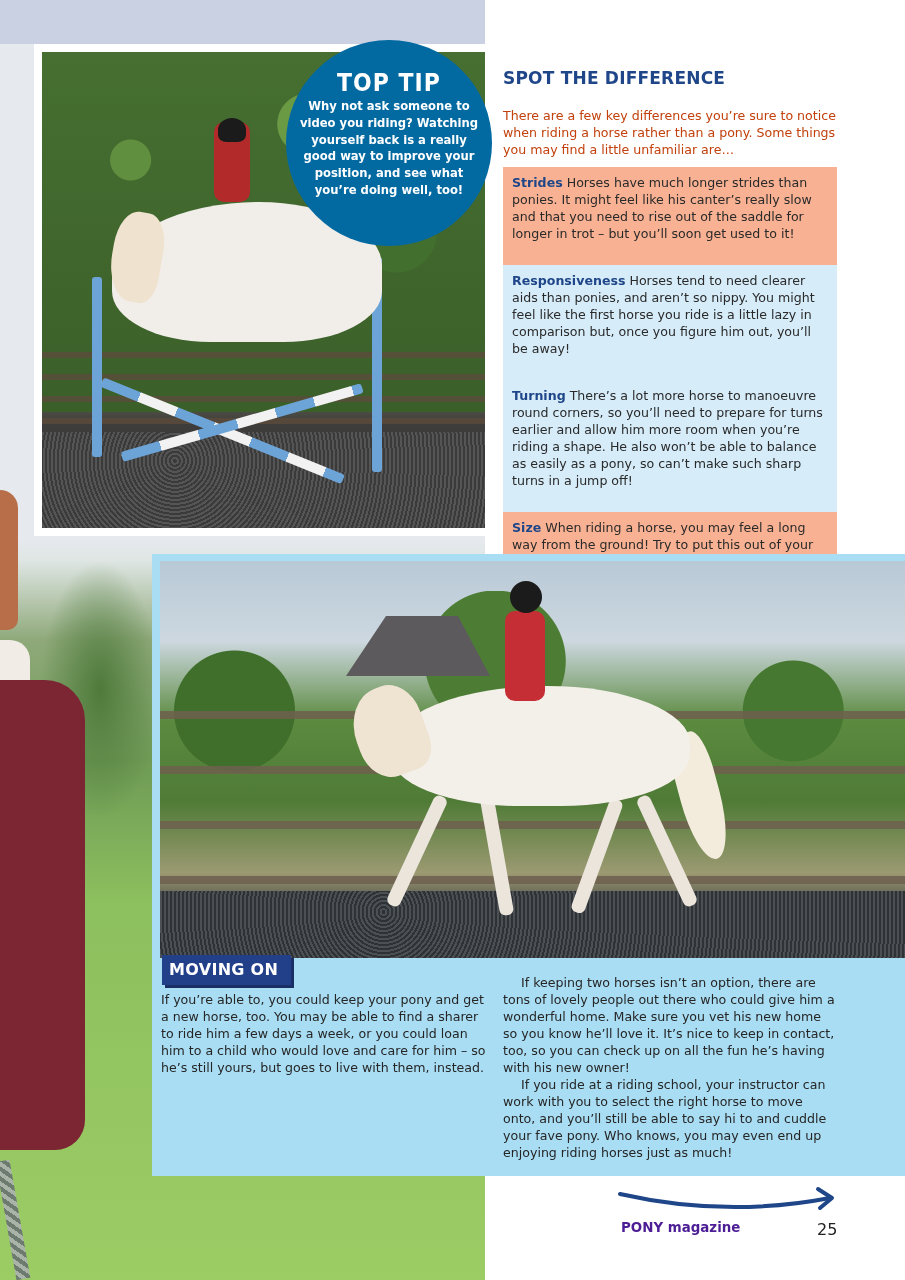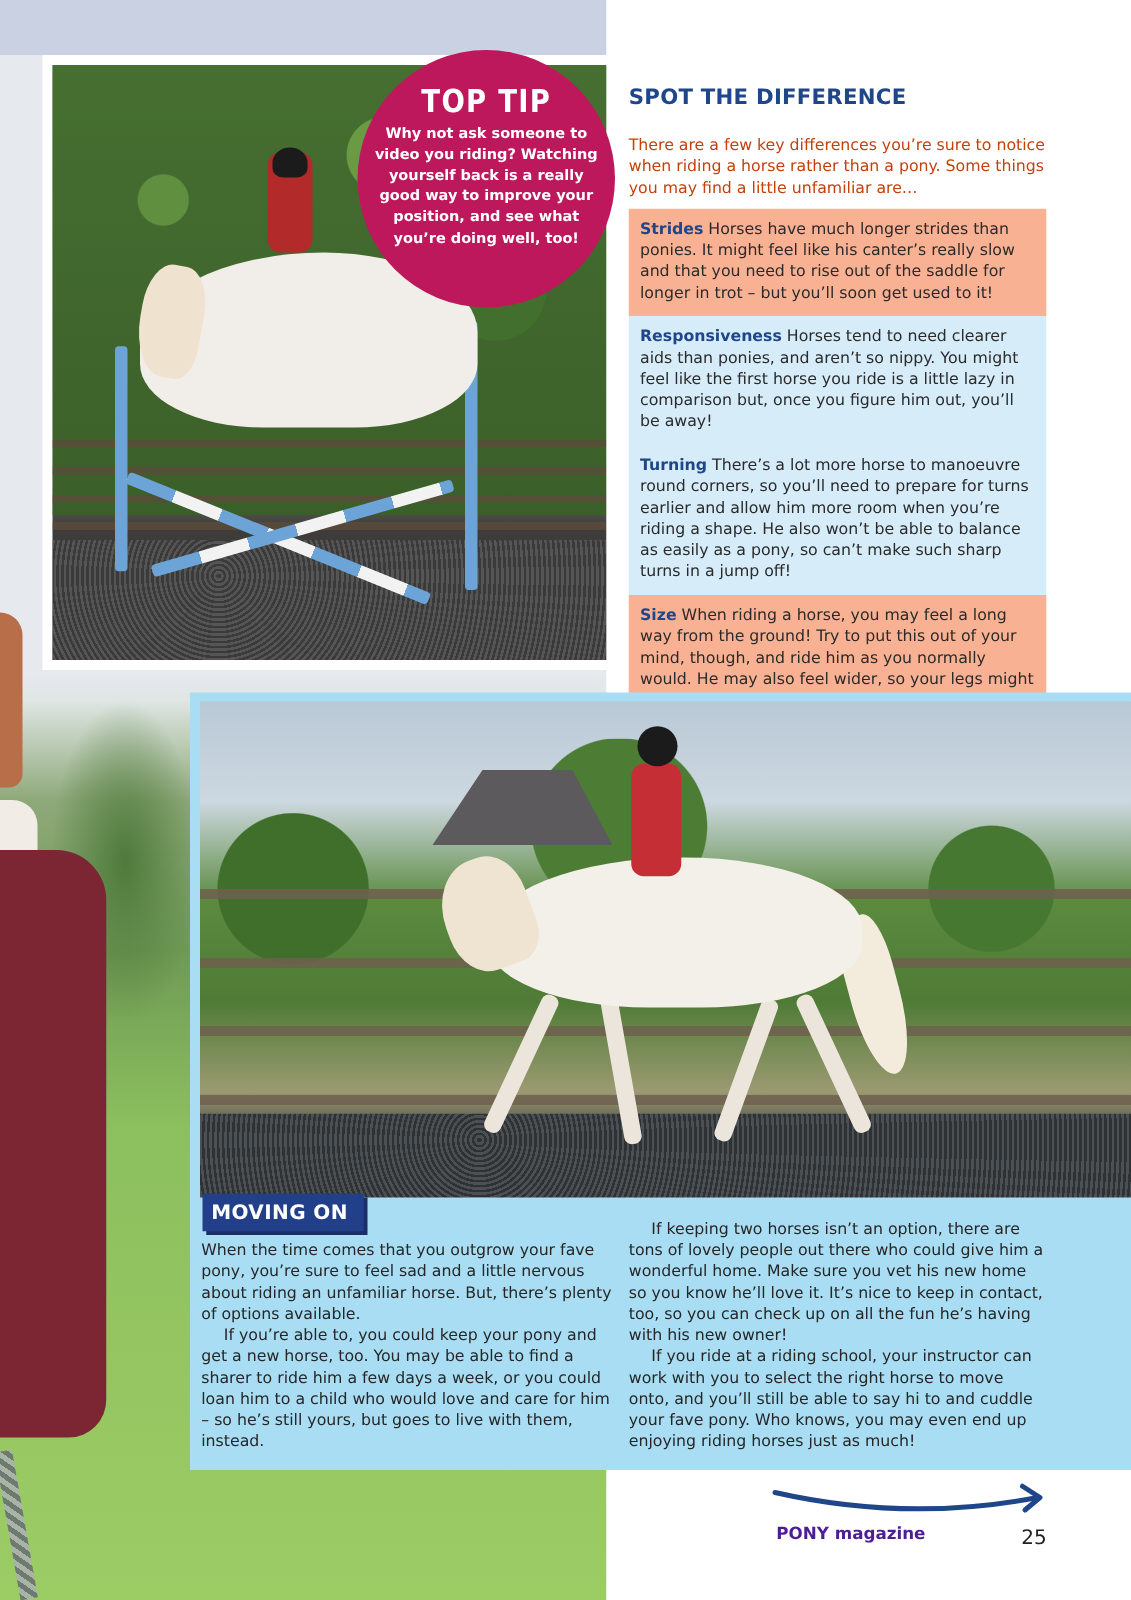--- a/index.html
+++ b/index.html
@@ -28,29 +28,29 @@
   .photo1 .fence { position: absolute; left: 0; top: 300px; width: 100%; height: 80px; background: repeating-linear-gradient(180deg, #5b4b3b 0 6px, transparent 6px 22px); opacity: .8; }
   .photo1 .ground { position: absolute; left: 0; top: 380px; width: 100%; height: 96px; background: repeating-radial-gradient(circle at 30% 30%, #3a3a3a 0 2px, #555 2px 4px); }
   .photo1 .pole { position: absolute; width: 10px; background: #6da4d8; border-radius: 3px; }
   .photo1 .rail { position: absolute; height: 10px; background: repeating-linear-gradient(90deg, #6da4d8 0 40px, #f2f2f2 40px 80px); transform-origin: left center; border-radius: 3px; }
   .photo1 .horse { position: absolute; left: 70px; top: 150px; width: 270px; height: 140px; background: #f1ede8; border-radius: 60% 50% 40% 40%; }
   .photo1 .horse-head { position: absolute; left: 70px; top: 160px; width: 50px; height: 90px; background: #efe2cf; border-radius: 40% 40% 30% 50%; transform: rotate(10deg); }
   .photo1 .rider { position: absolute; left: 172px; top: 70px; width: 36px; height: 80px; background: #b32a2a; border-radius: 10px; }
   .photo1 .rider-head { position: absolute; left: 176px; top: 66px; width: 28px; height: 24px; background: #1b1b1b; border-radius: 50% 50% 30% 30%; }
 
   
-  .top-tip { position: absolute; left: 286px; top: 40px; width: 206px; height: 206px; border-radius: 50%; background: #be185d; color: #ffffff; text-align: center; padding-top: 30px; }
+  .top-tip { position: absolute; left: 286px; top: 40px; width: 206px; height: 206px; border-radius: 50%; background: #0369a1; color: #ffffff; text-align: center; padding-top: 30px; }
   .top-tip .tt-title { font-family: "DejaVu Sans", sans-serif; font-weight: bold; font-size: 22px; letter-spacing: 1px; line-height: 26px; transform: scaleY(1.15); }
   .top-tip .tt-body { font-weight: bold; font-size: 11.6px; line-height: 16.8px; margin: 2px auto 0; width: 186px; }
 
   
   .spot { position: absolute; left: 503px; top: 50px; width: 334px; }
   .spot h2 { color: #1f4688; font-size: 17px; font-weight: bold; letter-spacing: .2px; line-height: 22px; margin-top: 17px; }
   .spot .intro { font-size: 12.6px; line-height: 17px; margin-top: 18px; color: #c2410c; }
-  .panel { margin-top: 9px; padding: 7px 8px 11px 9px; font-size: 12.6px; line-height: 17px; color: #2a2a2a; }
+  .panel { margin-top: 9px; padding: 7px 8px 23px 9px; font-size: 12.6px; line-height: 17px; color: #2a2a2a; }
   .panel + .panel { margin-top: 0; }
   .panel.orange { background: #f8b293; }
   .panel.blue { background: #d6ecf9; }
   .panel .key { color: #1f4688; font-weight: bold; }
 
   
   .photo2-frame { position: absolute; left: 152px; top: 554px; width: 753px; height: 412px; background: #a9ddf3; }
   .photo2 { position: absolute; left: 160px; top: 561px; width: 745px; height: 400px; overflow: hidden;
     background: linear-gradient(180deg, #b8c9d6 0%, #cdd8e0 20%, #5b8a3f 40%, #4f7b36 60%, #9c9a72 78%, #3b3e42 88%, #2e3134 100%); }
   .photo2 .trees { position: absolute; left: 0; top: 30px; width: 100%; height: 200px; background:
@@ -144,21 +144,20 @@
   <div class="leg" style="left:500px; top:230px; transform:rotate(-25deg);"></div>
   <div class="horse"></div>
   <div class="horse-neck"></div>
   <div class="rider"></div>
   <div class="rider-head"></div>
 </div>
 
 <div class="moving"></div>
 <div class="moving-title">MOVING ON</div>
 <div class="col left">
-  <p>When the time comes that you outgrow your fave pony, you’re sure to feel sad and a little nervous about riding an unfamiliar horse. But, there’s plenty of options available.</p>
   <p>If you’re able to, you could keep your pony and get a new horse, too. You may be able to find a sharer to ride him a few days a week, or you could loan him to a child who would love and care for him – so he’s still yours, but goes to live with them, instead.</p>
 </div>
 <div class="col right">
   <p>If keeping two horses isn’t an option, there are tons of lovely people out there who could give him a wonderful home. Make sure you vet his new home so you know he’ll love it. It’s nice to keep in contact, too, so you can check up on all the fun he’s having with his new owner!</p>
   <p>If you ride at a riding school, your instructor can work with you to select the right horse to move onto, and you’ll still be able to say hi to and cuddle your fave pony. Who knows, you may even end up enjoying riding horses just as much!</p>
 </div>
 
 <svg class="arrow" viewBox="0 0 222 30">
   <path d="M4 8 Q 110 32 214 12" fill="none" stroke="#1f4688" stroke-width="4" stroke-linecap="round"></path>
   <path d="M202 3 L216 12 L204 22" fill="none" stroke="#1f4688" stroke-width="4" stroke-linecap="round" stroke-linejoin="round"></path>

